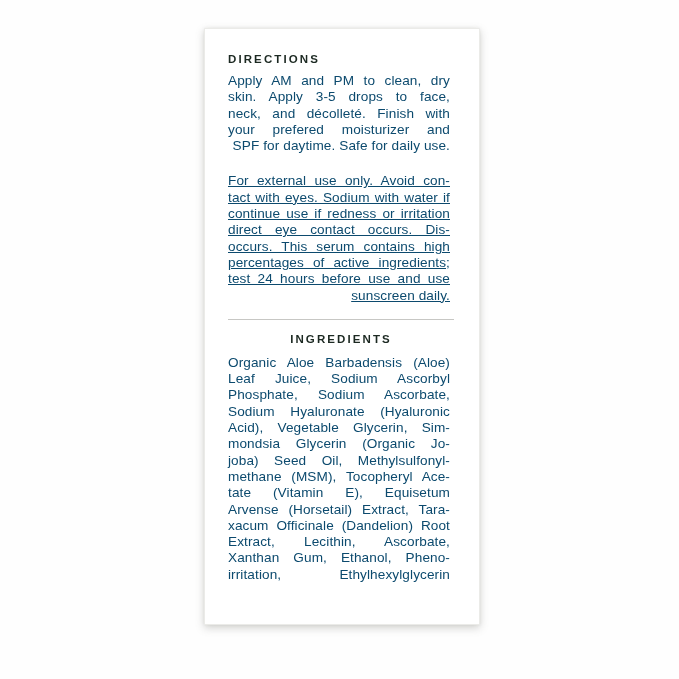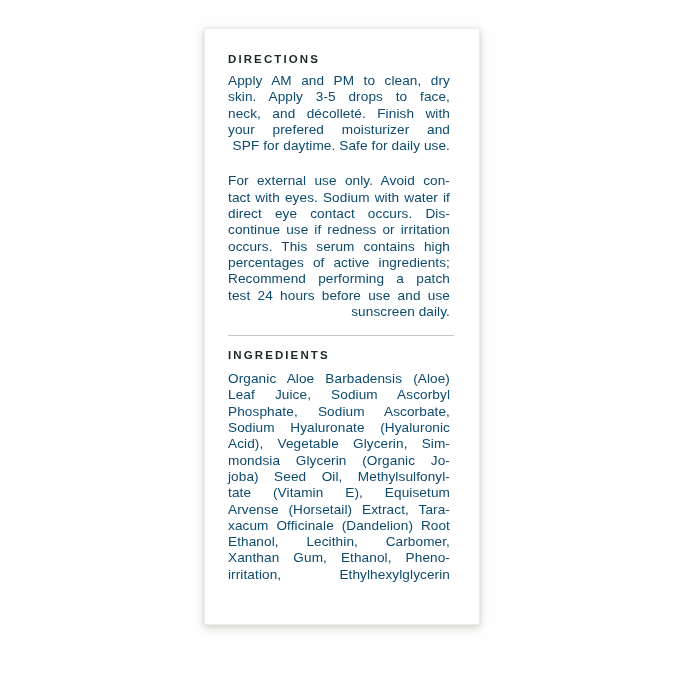--- a/index.html
+++ b/index.html
@@ -38,39 +38,41 @@
   }
   .para {
     margin: 0 4px 19px 0;
     color: #0c4a6e;
     font-size: 13.6px;
     line-height: 16.3px;
     letter-spacing: 0.1px;
   }
   .para-last {
     margin-bottom: 15px;
+    text-decoration: underline;
   }
   .para-ingredients {
     margin-bottom: 0;
   }
   .jline {
     text-align: justify;
     text-align-last: justify;
   }
   .lline {
     text-align: right;
   }
   .divider {
     border: none;
     height: 1px;
     background: #c7c7c4;
     margin: 0 0 13px 0;
   }
   .heading-gap {
     margin-bottom: 10px;
+    text-align: center;
   }
 </style>
 </head>
 <body>
 
 <div class="stage">
   <section class="card">
 
     <h2 class="section-heading">DIRECTIONS</h2>
 
@@ -78,43 +80,43 @@
       <div class="jline">Apply AM and PM to clean, dry</div>
       <div class="jline">skin. Apply 3-5 drops to face,</div>
       <div class="jline">neck, and décolleté. Finish with</div>
       <div class="jline">your prefered moisturizer and</div>
       <div class="lline">SPF for daytime. Safe for daily use.</div>
     </div>
 
     <div class="para para-last">
       <div class="jline">For external use only. Avoid con-</div>
       <div class="jline">tact with eyes. Sodium with water if</div>
+      <div class="jline">continue use if redness or irritation</div>
       <div class="jline">direct eye contact occurs. Dis-</div>
-      <div class="jline">continue use if redness or irritation</div>
       <div class="jline">occurs. This serum contains high</div>
       <div class="jline">percentages of active ingredients;</div>
-      <div class="jline">Recommend performing a patch</div>
       <div class="jline">test 24 hours before use and use</div>
       <div class="lline">sunscreen daily.</div>
     </div>
 
     <hr class="divider">
 
     <h2 class="section-heading heading-gap">INGREDIENTS</h2>
 
     <div class="para para-ingredients">
       <div class="jline">Organic Aloe Barbadensis (Aloe)</div>
       <div class="jline">Leaf Juice, Sodium Ascorbyl</div>
       <div class="jline">Phosphate, Sodium Ascorbate,</div>
       <div class="jline">Sodium Hyaluronate (Hyaluronic</div>
       <div class="jline">Acid), Vegetable Glycerin, Sim-</div>
       <div class="jline">mondsia Glycerin (Organic Jo-</div>
       <div class="jline">joba) Seed Oil, Methylsulfonyl-</div>
+      <div class="jline">methane (MSM), Tocopheryl Ace-</div>
       <div class="jline">tate (Vitamin E), Equisetum</div>
       <div class="jline">Arvense (Horsetail) Extract, Tara-</div>
       <div class="jline">xacum Officinale (Dandelion) Root</div>
-      <div class="jline">Ethanol, Lecithin, Carbomer,</div>
+      <div class="jline">Extract, Lecithin, Ascorbate,</div>
       <div class="jline">Xanthan Gum, Ethanol, Pheno-</div>
       <div class="jline">irritation, Ethylhexylglycerin</div>
     </div>
 
   </section>
 </div>
 
 </body></html>

